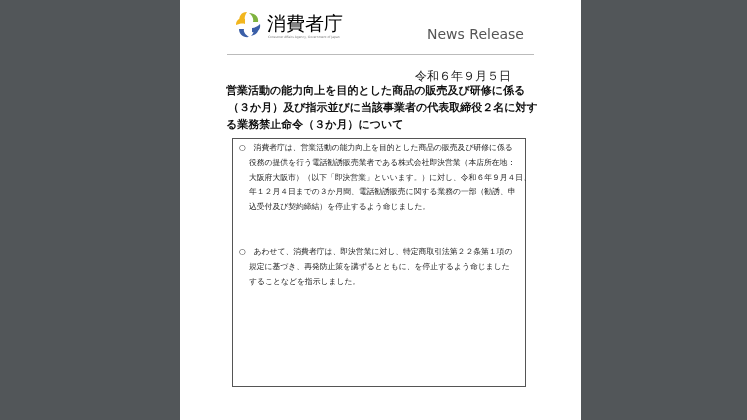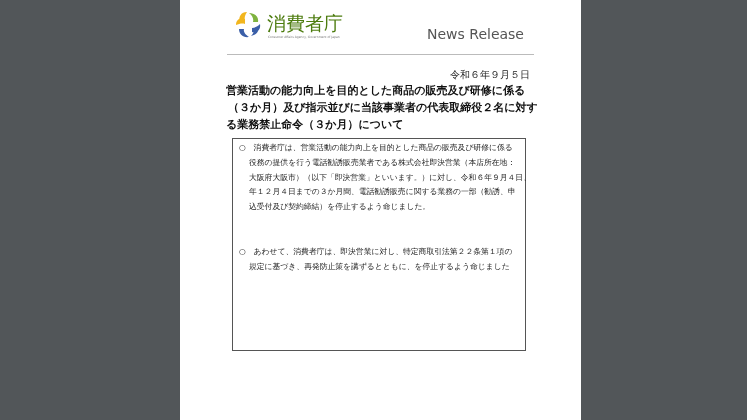--- a/index.html
+++ b/index.html
@@ -9,39 +9,39 @@
     font-family: "DejaVu Sans", sans-serif;
     position: relative;
   }
   .page {
     position: absolute; left: 180px; top: 0; width: 401px; height: 420px;
     background: #ffffff; overflow: hidden;
   }
   .logo { position: absolute; left: 52px; top: 9px; width: 140px; height: 32px; }
   .logo-mark { position: absolute; left: 0; top: 0; width: 32px; height: 32px; }
   .logo-name {
-    position: absolute; left: 35px; top: 2px; font-size: 19px; color: #4d7c0f;
+    position: absolute; left: 35px; top: 2px; font-size: 19px; color: #000000;
     letter-spacing: 0px; white-space: nowrap;
   }
   .logo-sub {
     position: absolute; left: 36px; top: 26px; font-size: 3px; color: #777; white-space: nowrap;
   }
   .release-label {
     position: absolute; left: 247px; top: 26px; font-size: 14px; color: #555;
     font-family: "DejaVu Sans", sans-serif; white-space: nowrap;
   }
   .header-rule { position: absolute; left: 47px; top: 54px; width: 307px; height: 1px; background: #bbb; }
-  .date { position: absolute; right: 51px; top: 68px; font-size: 10px; color: #222; white-space: nowrap; }
+  .date { position: absolute; right: 70px; top: 68px; font-size: 12px; color: #222; white-space: nowrap; }
   .title {
     position: absolute; left: 46px; top: 82px; width: 310px;
     font-size: 11px; line-height: 17px; color: #111; font-weight: bold;
   }
   .title span { display: block; white-space: nowrap; }
   .box {
-    position: absolute; left: 52px; top: 138px; width: 294px; height: 213px;
+    position: absolute; left: 52px; top: 138px; width: 294px; height: 249px;
     border: 1px solid #555; box-sizing: border-box;
   }
   .para { position: absolute; left: 6px; width: 284px; font-size: 7.8px; line-height: 14.8px; color: #222; }
   .para span { display: block; white-space: nowrap; }
   .para span.indent { padding-left: 10px; }
 </style>
 </head>
 <body>
 
 <div class="page">
@@ -72,20 +72,21 @@
     <div class="para" style="top:2px">
       <span>○　消費者庁は、営業活動の能力向上を目的とした商品の販売及び研修に係る</span>
       <span class="indent">役務の提供を行う電話勧誘販売業者である株式会社即決営業（本店所在地：</span>
       <span class="indent">大阪府大阪市）（以下「即決営業」といいます。）に対し、令和６年９月４日、</span>
       <span class="indent">年１２月４日までの３か月間、電話勧誘販売に関する業務の一部（勧誘、申</span>
       <span class="indent">込受付及び契約締結）を停止するよう命じました。</span>
     </div>
     <div class="para" style="top:106px">
       <span>○　あわせて、消費者庁は、即決営業に対し、特定商取引法第２２条第１項の</span>
       <span class="indent">規定に基づき、再発防止策を講ずるとともに、を停止するよう命じました</span>
+      <span class="indent">することなどを指示しました。</span>
     </div>
     <div class="para" style="top:128px; margin-top:0">
       <span style="margin-top:0"></span>
     </div>
     <div class="para" style="top:121px; top:124px"></div>
     <div class="para" style="top:121px"></div>
     <div class="para" style="top:124px; top:125px"></div>
     <div class="para" style="top:125px; top:126px"></div>
     <div class="para" style="top:126px; top:125px"></div>
     <div class="para" style="top:125px; visibility:visible; top:126px; top:127px; top:128px; top:129px; top:130px; top:131px; top:132px; top:133px; top:126px"></div>

